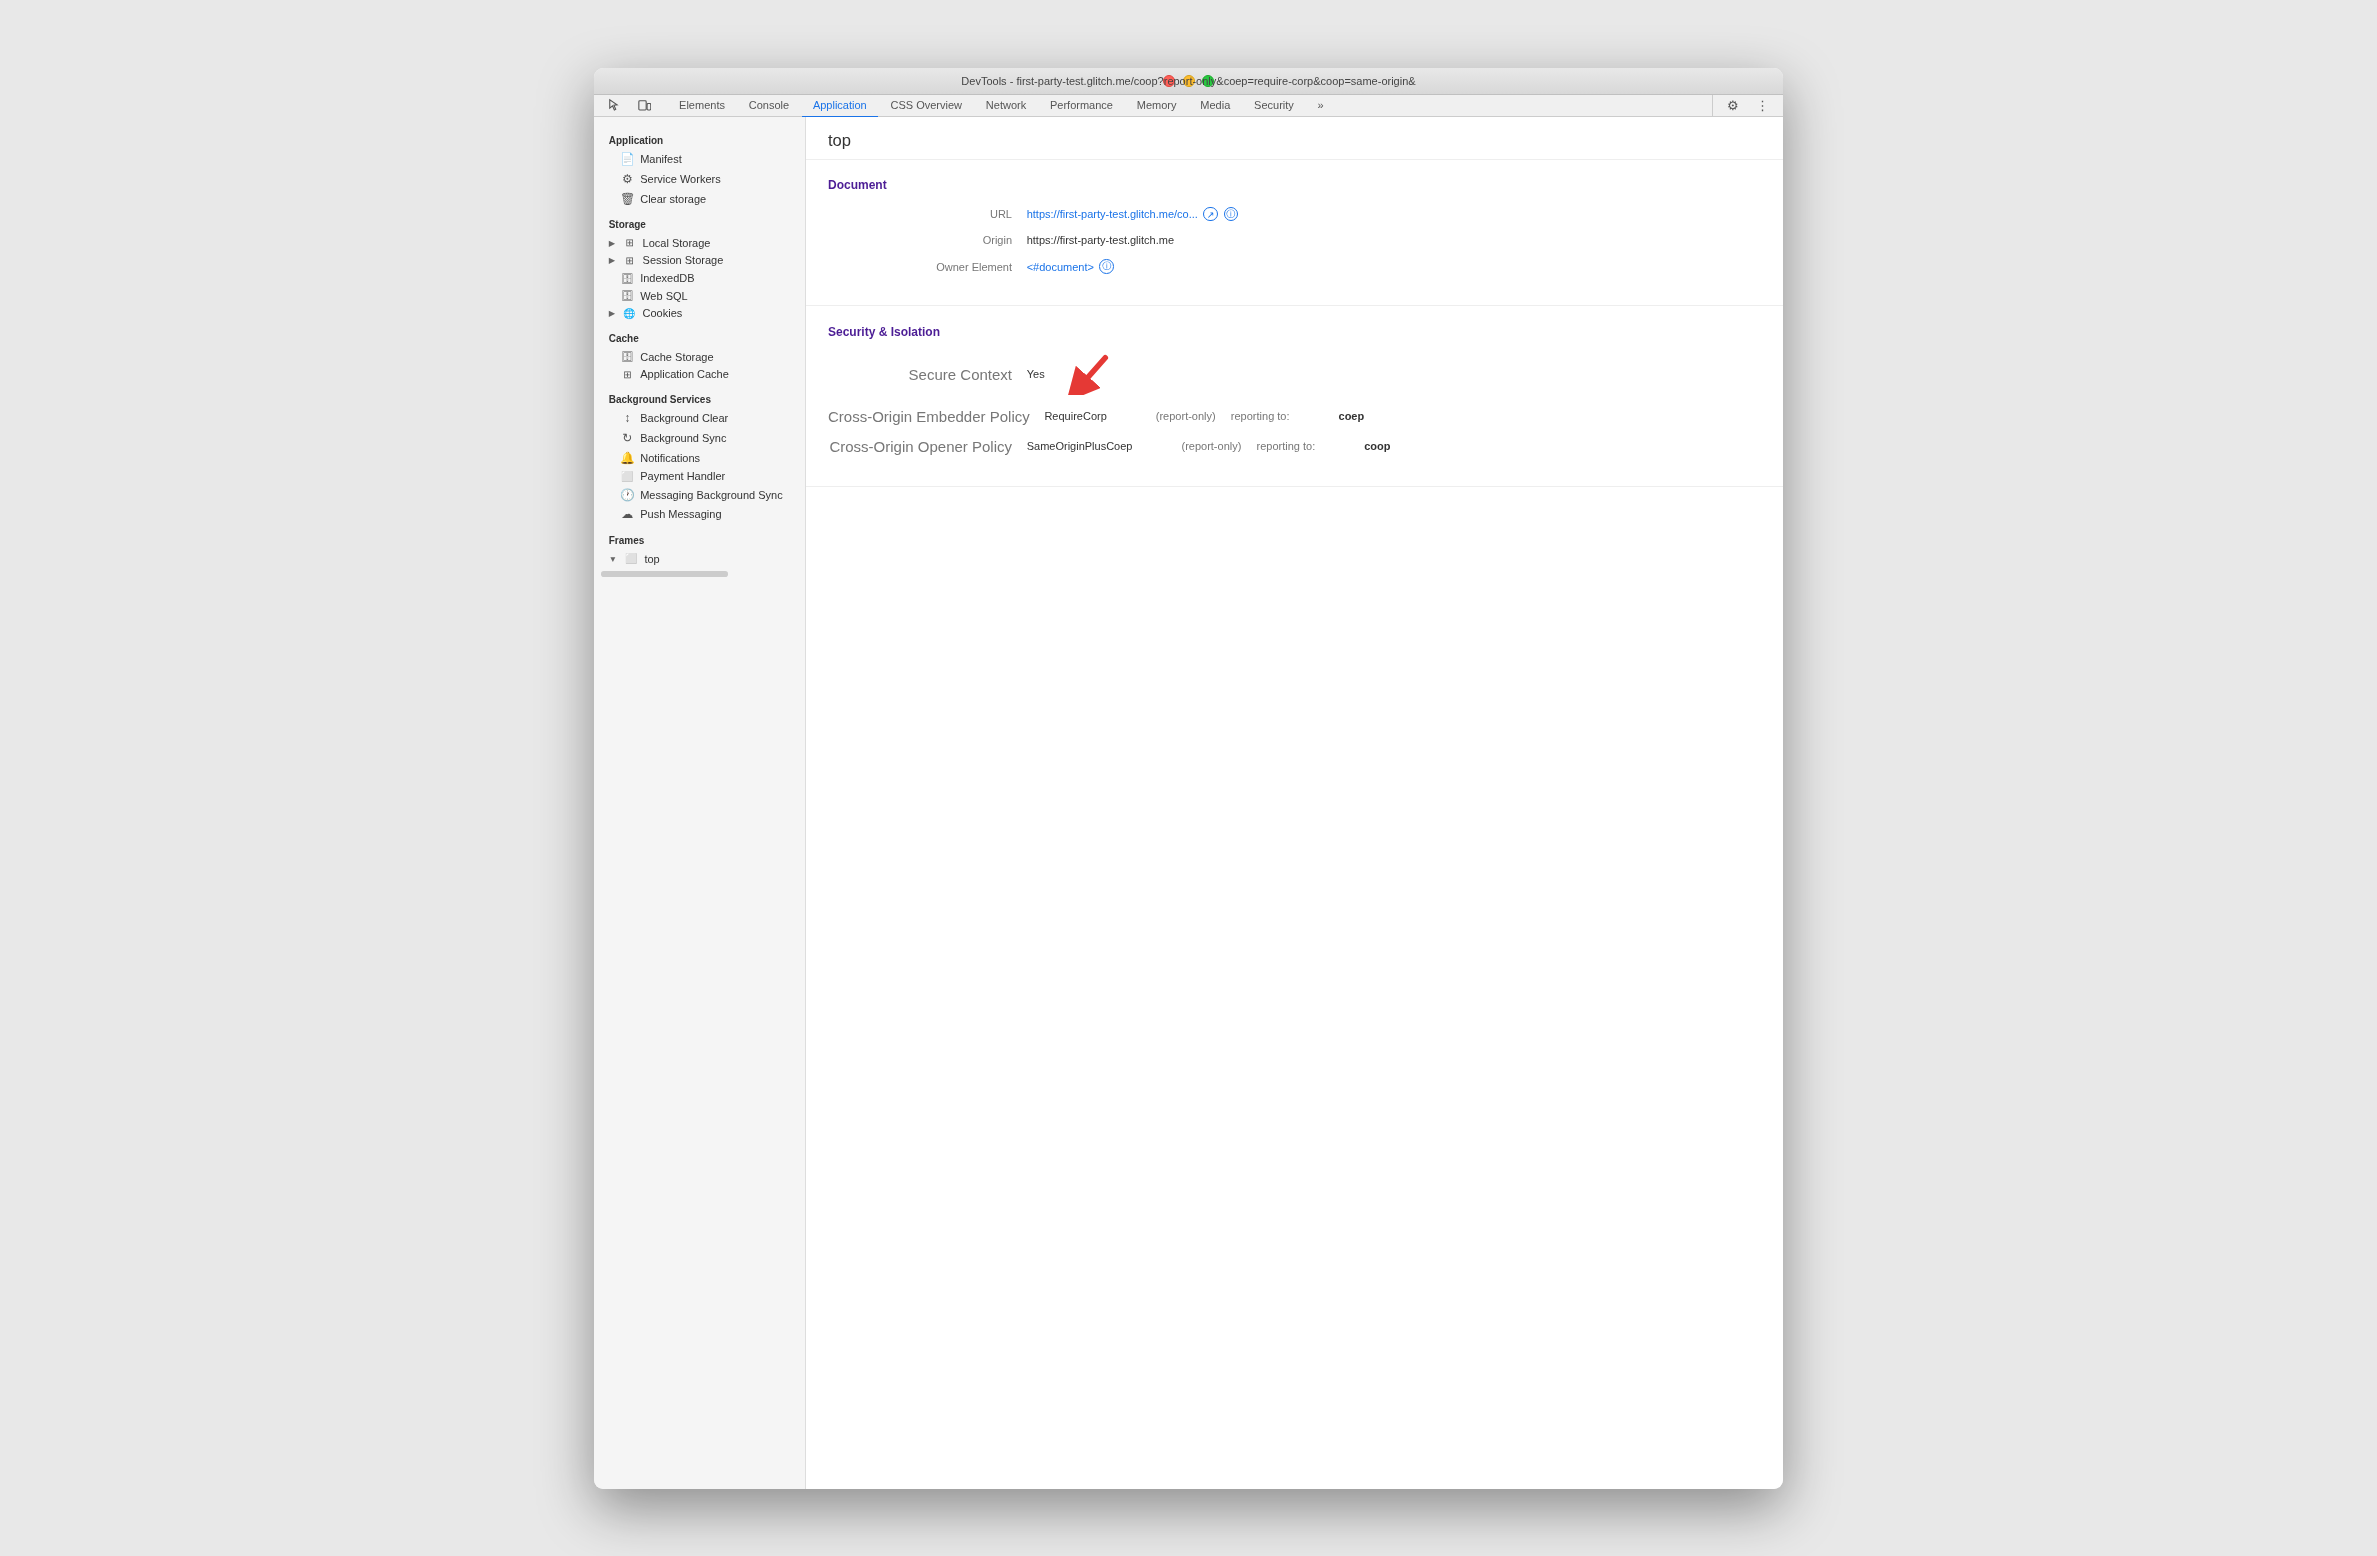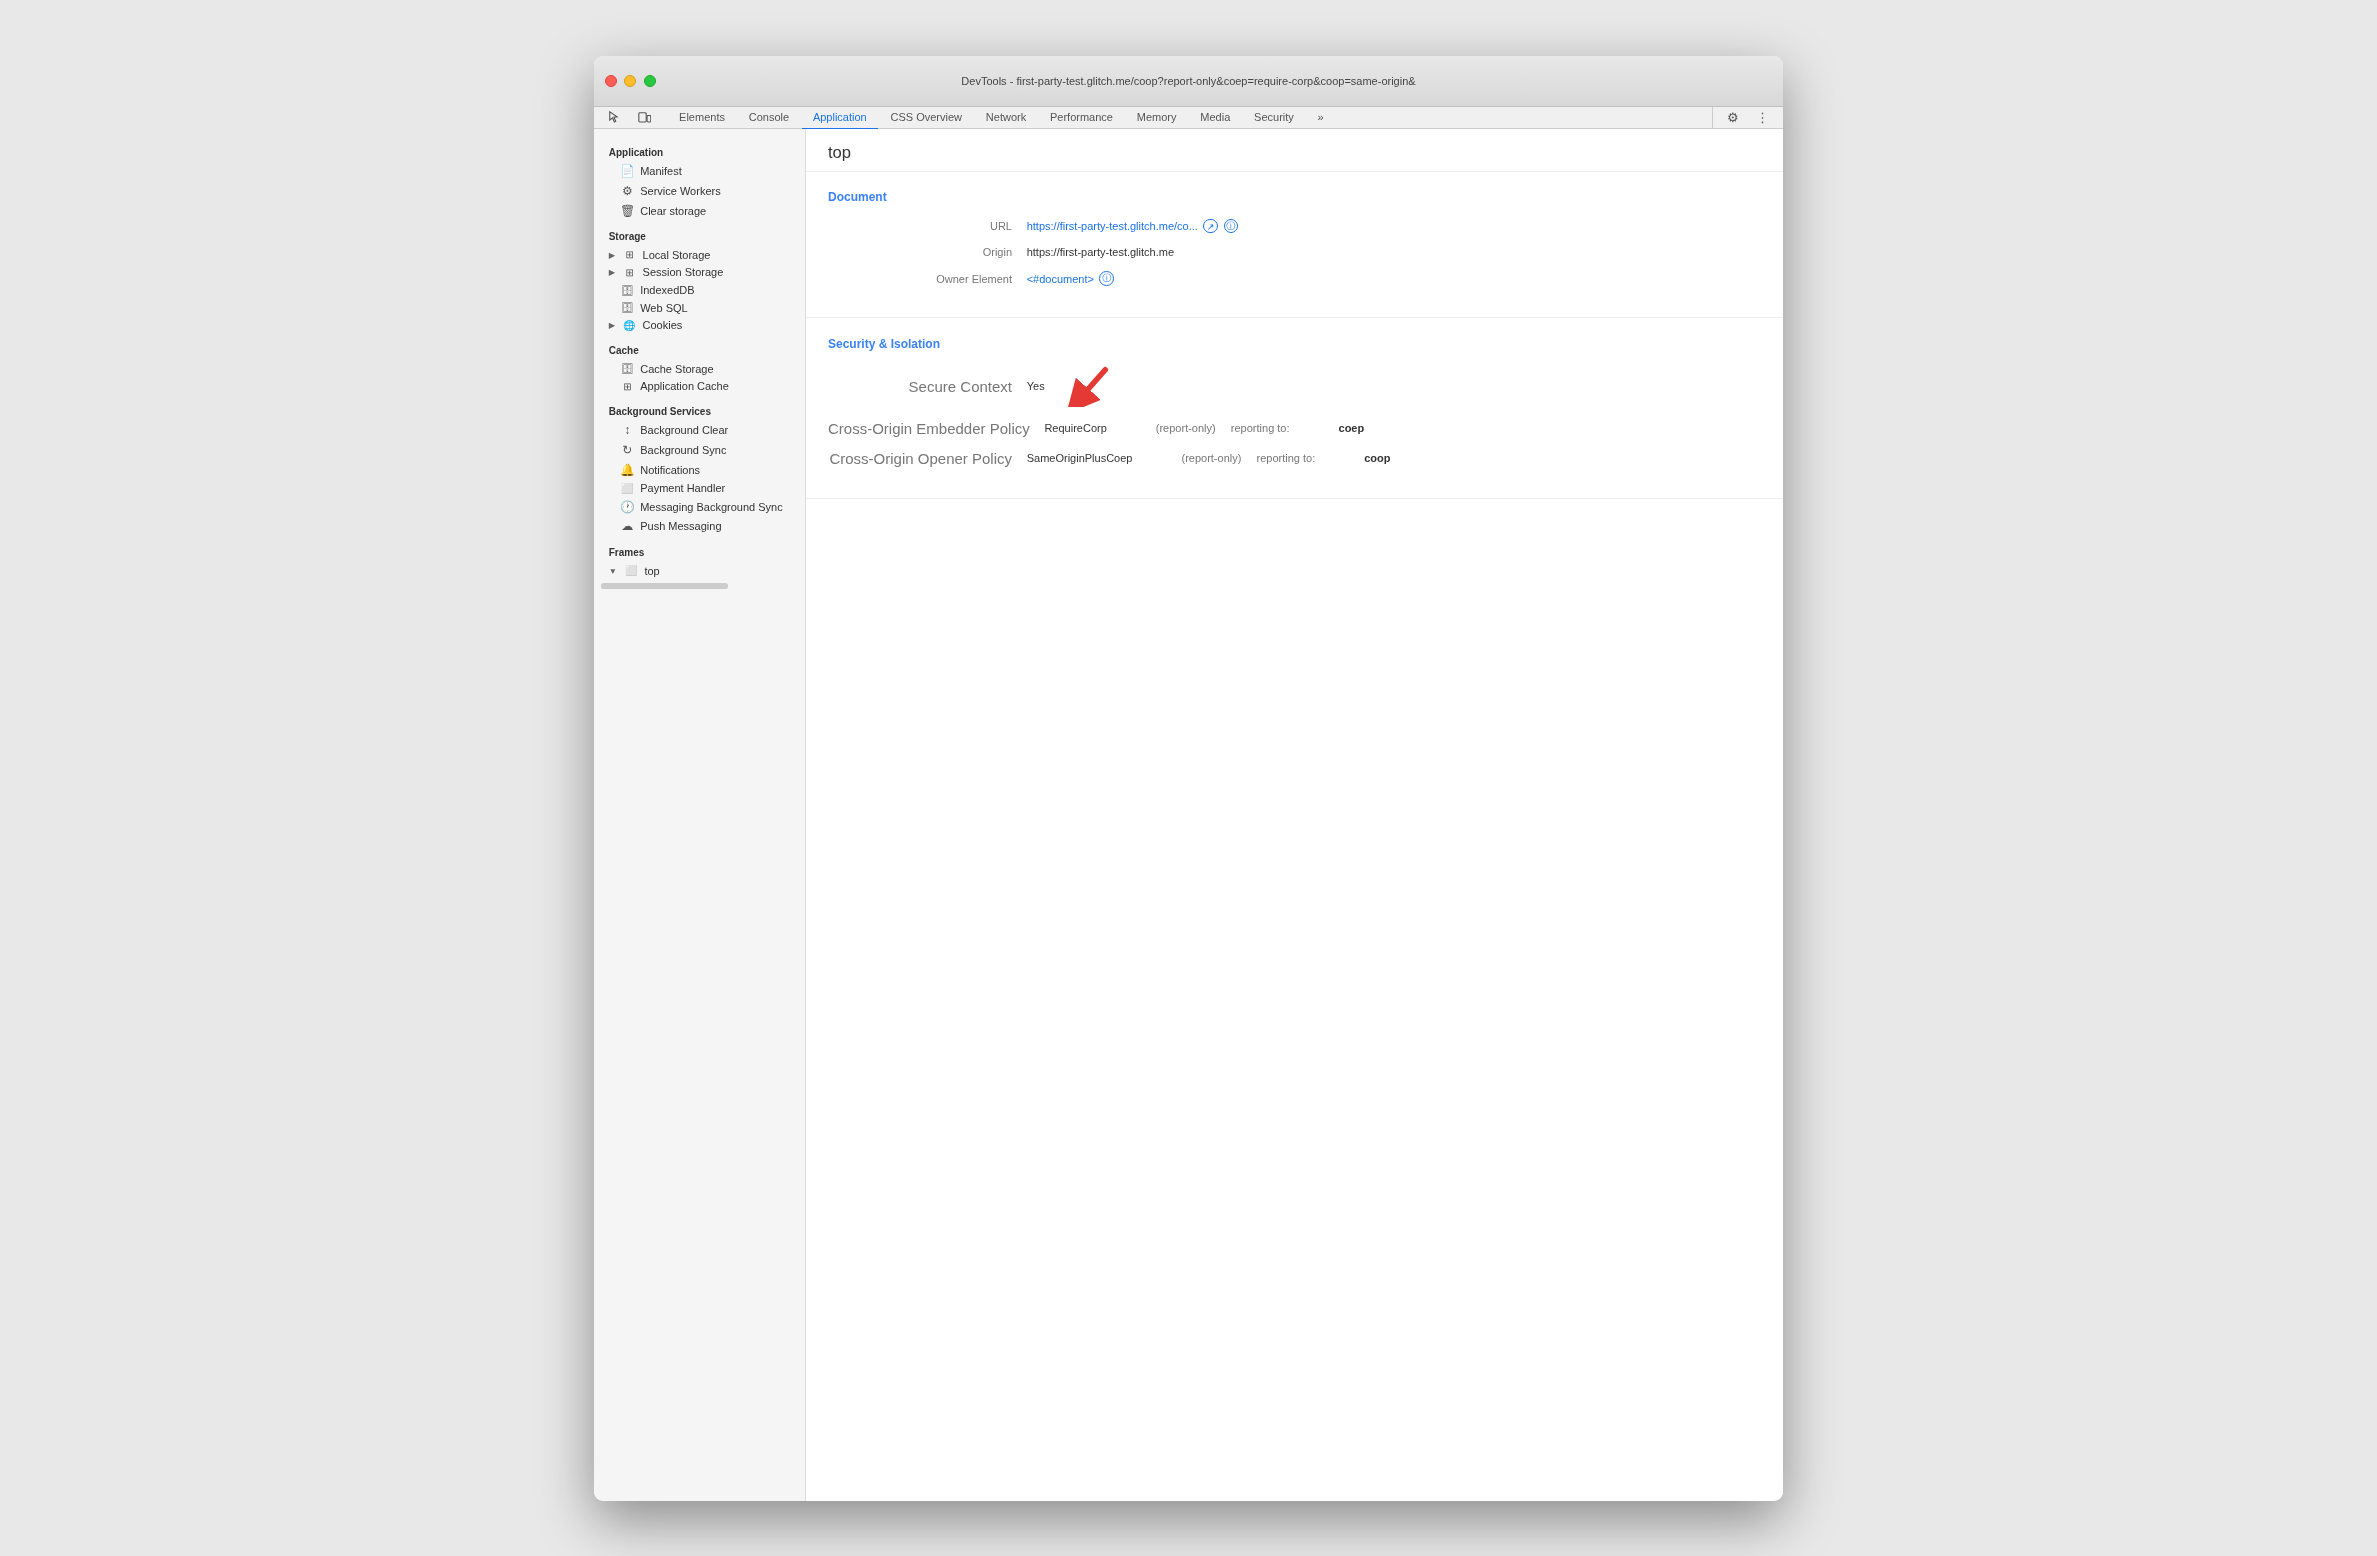--- a/index.html
+++ b/index.html
@@ -14,26 +14,27 @@
     }
     .window {
       width: 1189px;
       background: #f5f5f5;
       border-radius: 9.2px;
       box-shadow: 0 18.4px 55px rgba(0,0,0,0.4);
       overflow: hidden;
     }
     .titlebar {
       background: linear-gradient(to bottom, #e8e8e8, #d8d8d8);
-      height: 51px;
+      height: 27px;
       display: flex;
       align-items: center;
       padding: 0 11px;
       border-bottom: 0.9px solid #c0c0c0;
       position: relative;
+      justify-content: center;
     }
     .traffic-lights {
       display: flex;
       gap: 7.4px;
       align-items: center;
     }
     .traffic-light {
       width: 12px;
       height: 12px;
       border-radius: 50%;
@@ -154,21 +155,21 @@
       font-weight: 400;
       border-bottom: 0.9px solid #eee;
     }
     .content-section {
       padding: 18.4px 22px;
       border-bottom: 0.9px solid #eee;
     }
     .section-title {
       font-size: 12px;
       font-weight: 600;
-      color: #3b82f6;
+      color: #4c1d95;
       margin-bottom: 14.7px;
     }
     .field-row {
       display: flex;
       align-items: center;
       margin-bottom: 13px;
     }
     .field-label {
       font-size: 11px;
       color: #777;

